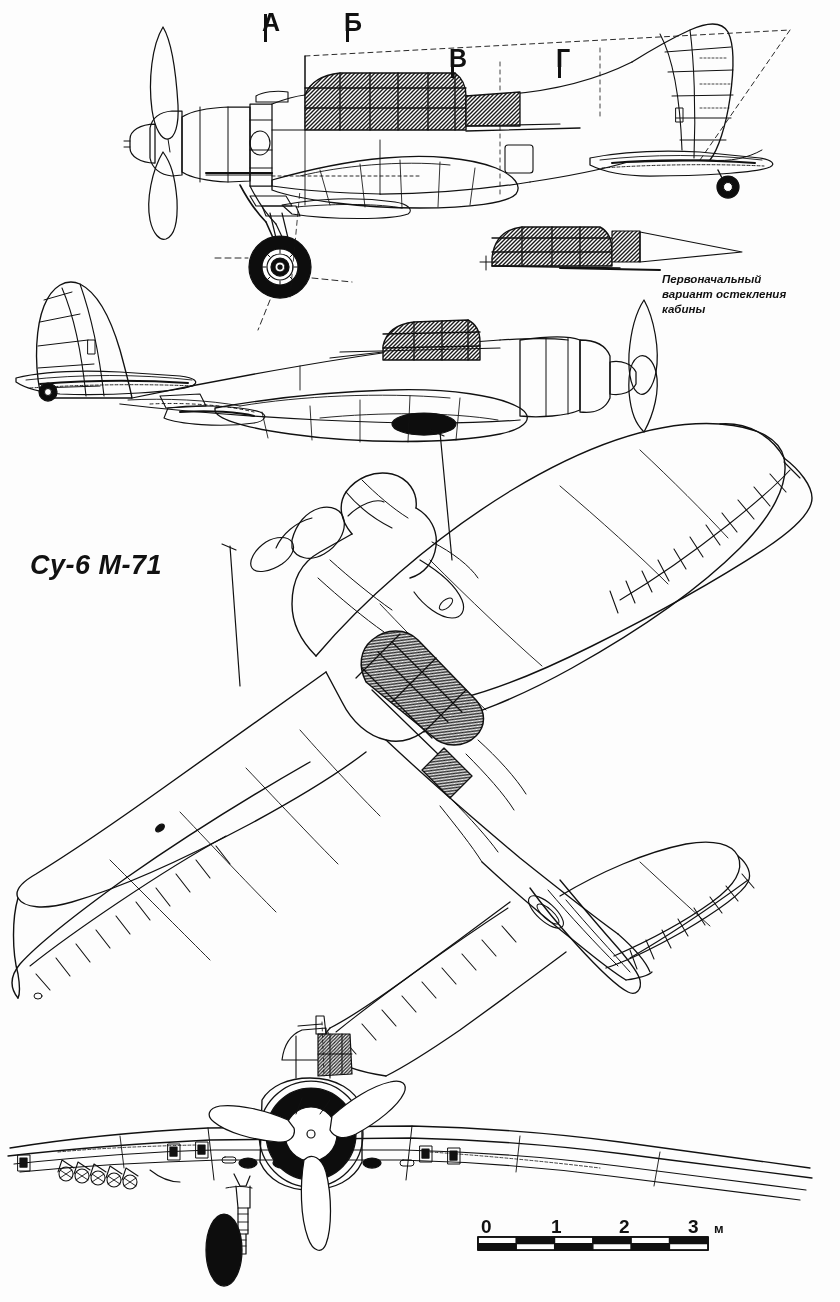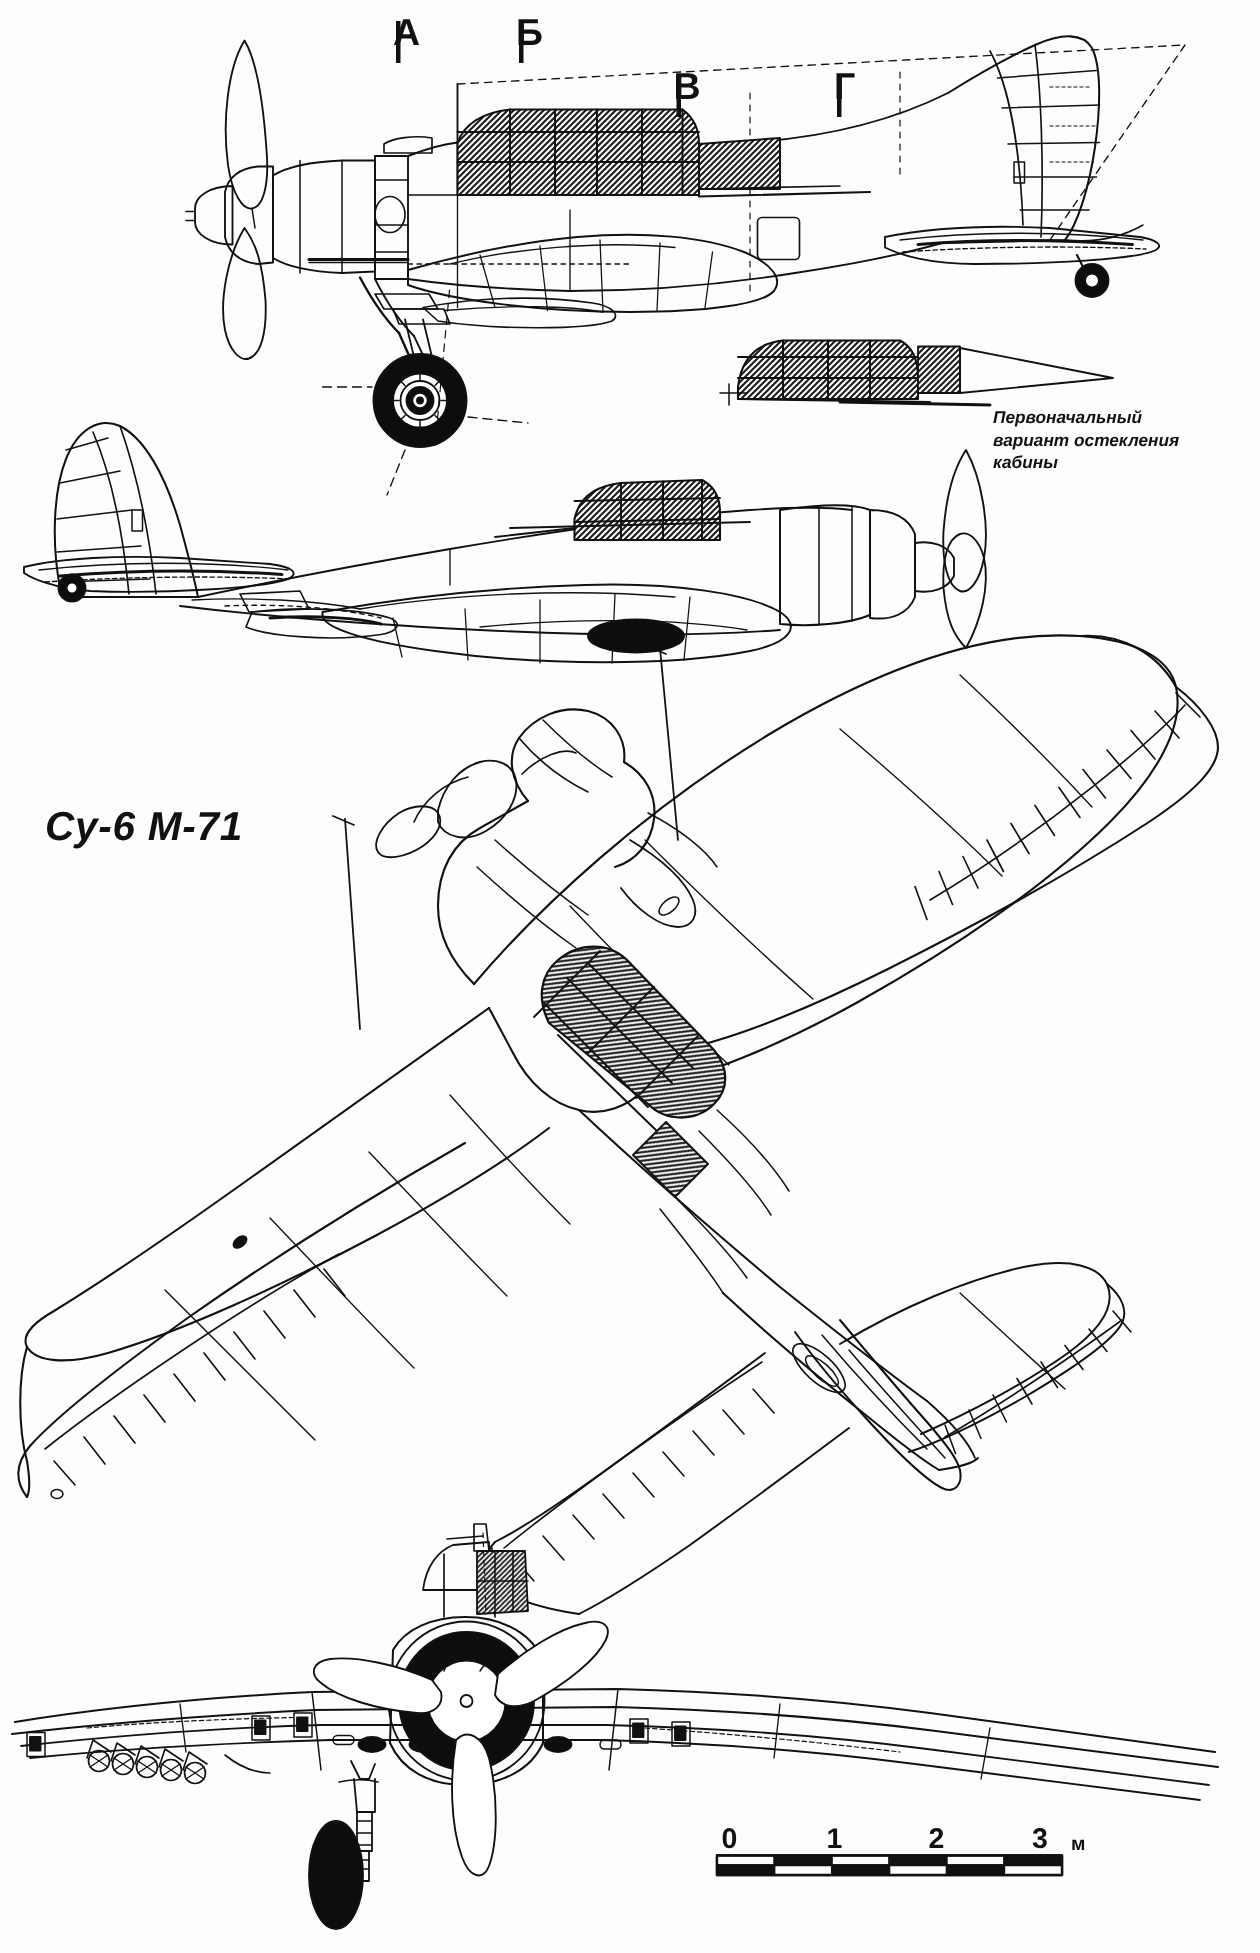--- a/index.html
+++ b/index.html
@@ -500,21 +500,21 @@
   <div class="lbl section-mark" style="left:262px;top:8px;">А</div>
   <div class="lbl section-mark" style="left:344px;top:8px;">Б</div>
   <div class="lbl section-mark" style="left:449px;top:44px;">В</div>
   <div class="lbl section-mark" style="left:556px;top:44px;">Г</div>
 
   <div style="position:absolute;left:264px;top:14px;width:3px;height:28px;background:#111;"></div>
   <div style="position:absolute;left:346px;top:14px;width:3px;height:28px;background:#111;"></div>
   <div style="position:absolute;left:451px;top:50px;width:3px;height:28px;background:#111;"></div>
   <div style="position:absolute;left:558px;top:50px;width:3px;height:28px;background:#111;"></div>
 
-  <div class="lbl title-main" style="left:30px;top:536px;">Су-6 М-71</div>
+  <div class="lbl title-main" style="left:30px;top:550px;">Су-6 М-71</div>
 
   <div class="lbl caption-note" style="left:662px;top:272px;width:155px;">Первоначальный
 вариант остекления
 кабины</div>
 
   <div class="lbl scale-num" style="left:481px;top:1216px;">0</div>
   <div class="lbl scale-num" style="left:551px;top:1216px;">1</div>
   <div class="lbl scale-num" style="left:619px;top:1216px;">2</div>
   <div class="lbl scale-num" style="left:688px;top:1216px;">3</div>
   <div class="lbl scale-unit" style="left:714px;top:1222px;">м</div>

